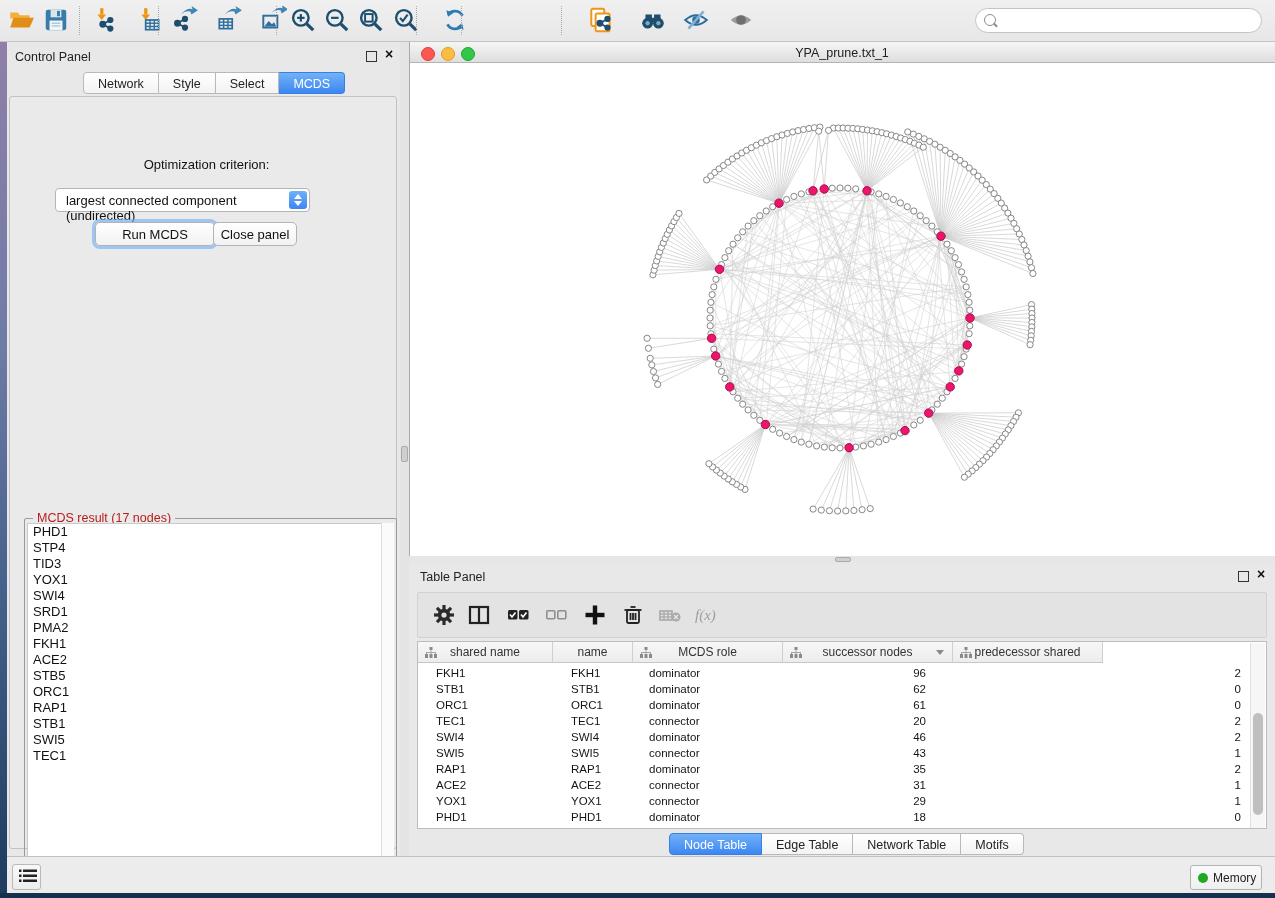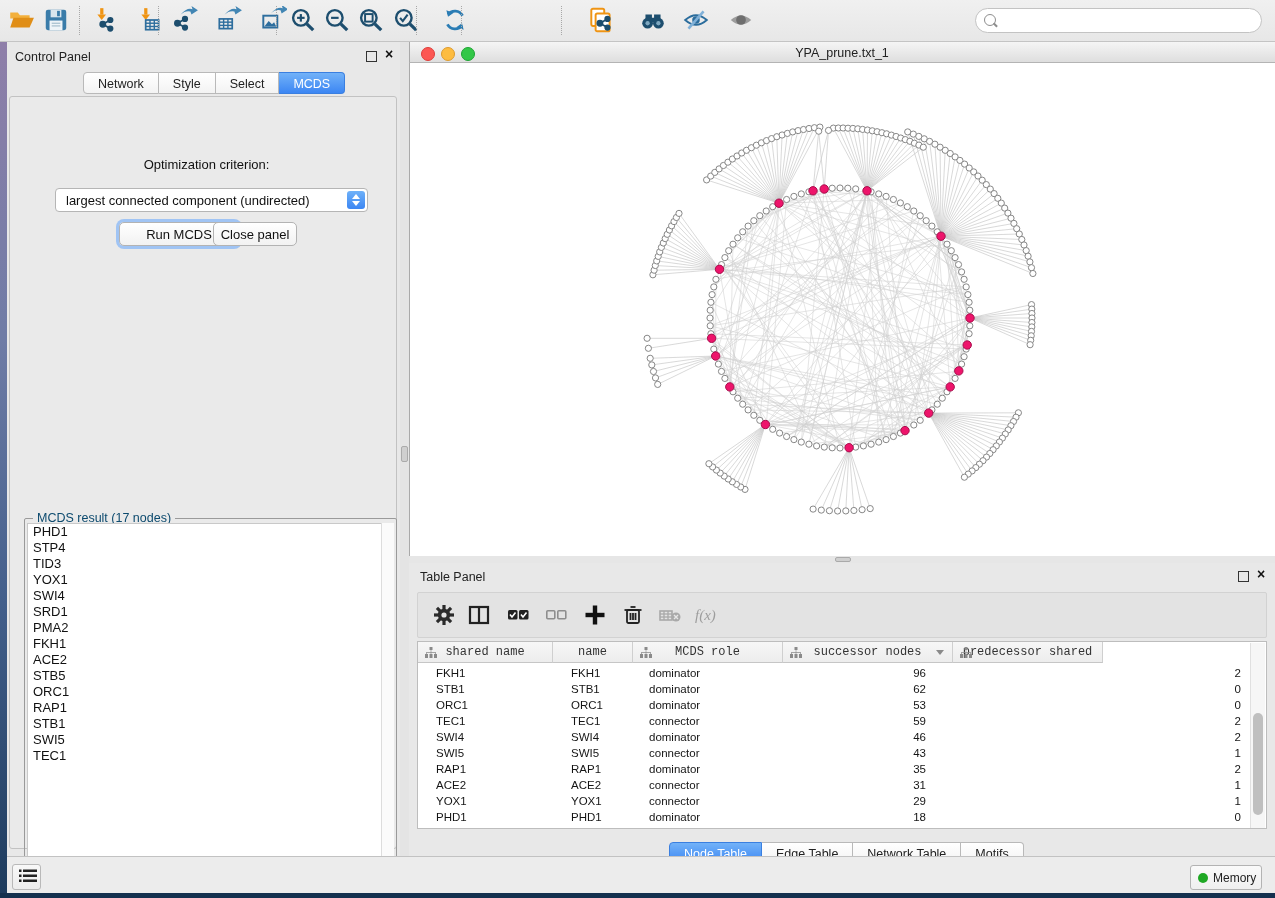--- a/index.html
+++ b/index.html
@@ -36,38 +36,38 @@
   #cp-tabs{left:76px;top:30px;height:22px;display:flex;}
   .seg-tab{height:22px;line-height:22px;padding:0 14px;font-size:12.5px;color:#222;
     background:linear-gradient(#fff,#f3f3f3);border:1px solid #b9b9b9;border-left:none;
     box-sizing:border-box;cursor:pointer;}
   .seg-tab:first-child{border-left:1px solid #b9b9b9;border-radius:4px 0 0 4px;}
   .seg-tab:last-child{border-radius:0 4px 4px 0;}
   .seg-tab.active{background:linear-gradient(#72b2f8,#3c86f3);color:#fff;border-color:#3a7fe0;}
   #cp-content{left:2px;top:54px;width:388px;height:753px;background:#eaeaea;
     border:1px solid #c2c2c2;border-radius:3px;box-sizing:border-box;}
   #opt-label{left:0;top:60px;width:393px;text-align:center;font-size:13px;color:#111;}
-  #criterion-select{left:45px;top:91px;width:313px;height:24px;background:#fff;
+  #criterion-select{left:45px;top:91px;width:255px;height:24px;background:#fff;
     border:1px solid #b5b5b5;border-radius:4px;box-sizing:border-box;cursor:pointer;}
   #criterion-select .val{position:absolute;left:10px;top:4px;font-size:13px;color:#111;}
   .stepper{position:absolute;right:2px;top:2px;width:18px;height:18px;border-radius:3px;
     background:linear-gradient(#6eb1f9,#3c86f3);}
   .stepper i{position:absolute;left:4.5px;width:0;height:0;border-left:4.5px solid transparent;
     border-right:4.5px solid transparent;}
   .stepper i.up{top:3px;border-bottom:5px solid #fff;}
   .stepper i.dn{bottom:3px;border-top:5px solid #fff;}
   .mac-btn{position:absolute;height:24px;background:linear-gradient(#ffffff,#f2f2f2);
     border:1px solid #b3b3b3;border-radius:5px;font-size:13px;color:#111;
     font-family:"Liberation Sans",sans-serif;cursor:pointer;}
-  #run-btn{left:109px;top:125px;width:120px;box-shadow:0 0 0 3px rgba(110,170,250,.6);}
+  #run-btn{left:85px;top:125px;width:120px;box-shadow:0 0 0 3px rgba(110,170,250,.6);}
   #closepanel-btn{left:203px;top:125px;width:84px;}
   #mcds-group{left:14px;top:421px;width:371px;height:372px;border:1px solid #9a9a9a;
     border-radius:2px;}
   #mcds-legend{position:absolute;left:8px;top:-8px;background:#eaeaea;padding:0 4px;
-    font-size:12.5px;color:#0c4a6e;}
+    font-size:12.5px;color:#b91c1c;}
   #mcds-list{position:absolute;left:2px;top:4px;width:366px;height:364px;background:#fff;
     border:1px solid #c9c9c9;box-sizing:border-box;overflow:hidden;}
   .mcds-item{height:16px;line-height:16px;font-size:13px;color:#111;padding-left:5px;}
   #mcds-scroll{position:absolute;right:2px;top:4px;width:13px;height:364px;background:#fbfbfb;
     border-left:1px solid #ddd;box-sizing:border-box;}
   
   #v-split{left:400px;top:42px;width:9px;height:814px;background:#e4e4e4;cursor:col-resize;}
   #v-split .grip{position:absolute;left:1px;top:404px;width:7px;height:16px;background:#cfcfcf;
     border:1px solid #aaa;border-radius:2px;box-sizing:border-box;}
   #h-split{left:409px;top:556px;width:866px;height:7px;background:#e6e6e6;cursor:row-resize;}
@@ -91,33 +91,33 @@
   #tp-toolbar{position:absolute;left:8px;top:29px;width:850px;height:46px;background:#e3e3e3;
     border:1px solid #d2d2d2;border-radius:2px;box-sizing:border-box;}
   .tp-btn{position:absolute;top:9px;width:28px;height:28px;border:none;background:transparent;
     padding:0;cursor:pointer;}
   .tp-btn svg{width:26px;height:26px;}
   #node-table{position:absolute;left:8px;top:78px;width:850px;height:188px;background:#fff;
     border:1px solid #bdbdbd;box-sizing:border-box;overflow:hidden;}
   .th-row{position:absolute;left:0;top:0;height:22px;}
   .th-cell{position:absolute;top:0;height:21px;background:linear-gradient(#f7f7f7,#ededed);
     border-right:1px solid #cfcfcf;border-bottom:1px solid #c6c6c6;box-sizing:border-box;
-    font-size:12px;color:#333;text-align:center;line-height:21px;cursor:pointer;font-family:Liberation Mono, monospace;}
+    font-size:12px;color:#333;text-align:center;line-height:21px;cursor:pointer;}
   .th-cell .shared-ico{position:absolute;left:7px;top:5px;}
   .sort-caret{position:absolute;right:8px;top:8px;width:0;height:0;
     border-left:4px solid transparent;border-right:4px solid transparent;
     border-top:5px solid #8a8a8a;}
   .t-row{position:absolute;left:0;width:832px;height:16px;font-size:11.5px;color:#151515;
     cursor:default;}
   .t-cell{position:absolute;top:0;height:16px;line-height:16px;}
   #nt-scroll{position:absolute;right:1px;top:1px;width:15px;height:186px;background:#f6f6f6;
     border-left:1px solid #e0e0e0;box-sizing:border-box;}
   #nt-thumb{position:absolute;left:2px;top:70px;width:10px;height:102px;background:#bfbfbf;
     border-radius:5px;cursor:grab;}
-  #tp-tabs{position:absolute;left:260px;top:270px;height:22px;display:flex;margin-top:9px;}
+  #tp-tabs{position:absolute;left:260px;top:270px;height:22px;display:flex;}
   
   #status-bar{left:7px;top:856px;width:1268px;height:37px;background:#ececec;
     border-top:1px solid #c2c2c2;box-sizing:border-box;}
   #status-list-btn{position:absolute;left:5px;top:7px;width:29px;height:26px;
     background:linear-gradient(#f8f8f8,#ededed);border:1px solid #b9b9b9;border-radius:3px;
     cursor:pointer;}
   #memory-btn{position:absolute;right:13px;top:8px;width:72px;height:25px;
     background:linear-gradient(#fafafa,#efefef);border:1px solid #b3b3b3;border-radius:3px;
     font-size:12px;color:#222;cursor:pointer;text-align:left;padding-left:22px;box-sizing:border-box;}
   #memory-btn .dot{position:absolute;left:7px;top:7px;width:10px;height:10px;border-radius:50%;
@@ -1089,28 +1089,28 @@
           <span class="t-cell" style="left:18px;width:110px;text-align:left">STB1</span>
           <span class="t-cell" style="left:153px;width:72px;text-align:left">STB1</span>
           <span class="t-cell" style="left:231px;width:130px;text-align:left">dominator</span>
           <span class="t-cell" style="left:360px;width:148px;text-align:right">62</span>
           <span class="t-cell" style="left:520px;width:303px;text-align:right">0</span>
         </div>
         <div class="t-row" style="top:55px">
           <span class="t-cell" style="left:18px;width:110px;text-align:left">ORC1</span>
           <span class="t-cell" style="left:153px;width:72px;text-align:left">ORC1</span>
           <span class="t-cell" style="left:231px;width:130px;text-align:left">dominator</span>
-          <span class="t-cell" style="left:360px;width:148px;text-align:right">53</span>
+          <span class="t-cell" style="left:360px;width:148px;text-align:right">61</span>
           <span class="t-cell" style="left:520px;width:303px;text-align:right">0</span>
         </div>
         <div class="t-row" style="top:71px">
           <span class="t-cell" style="left:18px;width:110px;text-align:left">TEC1</span>
           <span class="t-cell" style="left:153px;width:72px;text-align:left">TEC1</span>
           <span class="t-cell" style="left:231px;width:130px;text-align:left">connector</span>
-          <span class="t-cell" style="left:360px;width:148px;text-align:right">59</span>
+          <span class="t-cell" style="left:360px;width:148px;text-align:right">20</span>
           <span class="t-cell" style="left:520px;width:303px;text-align:right">2</span>
         </div>
         <div class="t-row" style="top:87px">
           <span class="t-cell" style="left:18px;width:110px;text-align:left">SWI4</span>
           <span class="t-cell" style="left:153px;width:72px;text-align:left">SWI4</span>
           <span class="t-cell" style="left:231px;width:130px;text-align:left">dominator</span>
           <span class="t-cell" style="left:360px;width:148px;text-align:right">46</span>
           <span class="t-cell" style="left:520px;width:303px;text-align:right">2</span>
         </div>
         <div class="t-row" style="top:103px">

